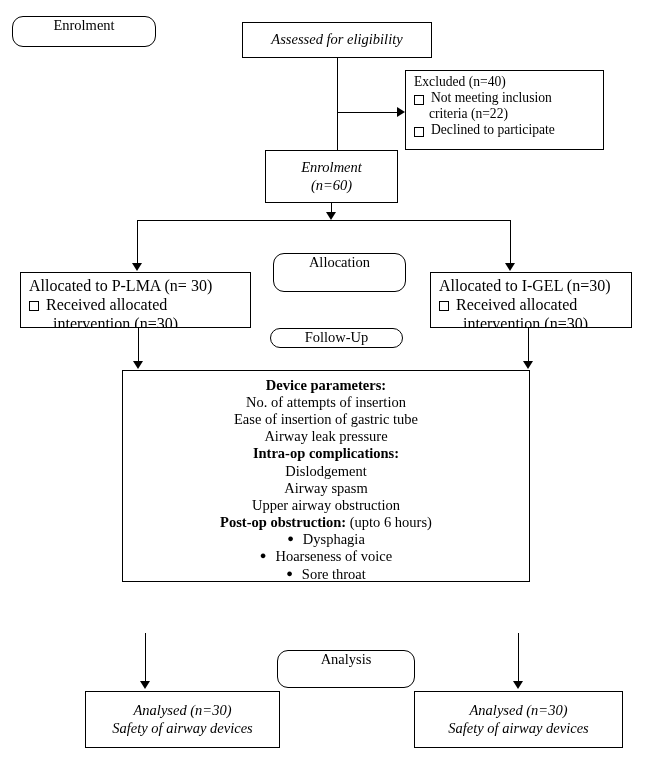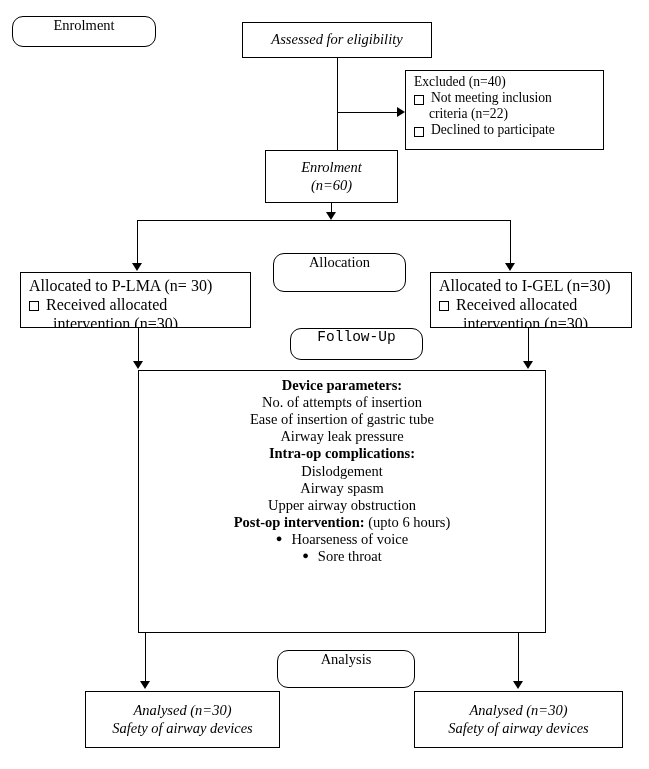--- a/index.html
+++ b/index.html
@@ -187,46 +187,49 @@
     <div class="pad" style="padding-top:4px;">
       <span class="ln t14">Allocated to I-GEL (n=30)</span>
       <div class="bullet-row">
         <span class="sq"></span>
         <span class="bullet-text t14">Received allocated</span>
       </div>
       <span class="ln t14" style="padding-left:24px;">intervention (n=30)</span>
     </div>
   </div>
 
-  <div class="rbox" style="left:290px; top:328px; width:133px; height:32px;font-family:Liberation Mono, monospace;">
+  <div class="rbox" style="left:270px; top:328px; width:133px; height:20px;">
     <span class="t15">Follow-Up</span>
   </div>
 
   <div class="vline" style="left:138px; top:328px; height:34px;"></div>
   <div class="arrow-down" style="left:133px; top:361px;"></div>
 
   <div class="vline" style="left:528px; top:328px; height:34px;"></div>
   <div class="arrow-down" style="left:523px; top:361px;"></div>
 
-  <div class="box" style="left:122px; top:370px; width:408px; height:263px;margin-left:16px;">
+  <div class="box" style="left:122px; top:370px; width:408px; height:212px;">
     <div style="padding-top:6px; text-align:center;">
       <span class="ln t15 bold">Device parameters:</span>
       <span class="ln t15">No. of attempts of insertion</span>
       <span class="ln t15">Ease of insertion of gastric tube</span>
       <span class="ln t15">Airway leak pressure</span>
 
       <span class="ln t15 bold">Intra-op complications:</span>
       <span class="ln t15">Dislodgement</span>
       <span class="ln t15">Airway spasm</span>
       <span class="ln t15">Upper airway obstruction</span>
 
       <span class="ln t15">
-        <span class="bold">Post-op intervention:</span><span>&nbsp;</span><span>(upto 6 hours)</span>
-      </span>
-
+        <span class="bold">Post-op obstruction:</span><span>&nbsp;</span><span>(upto 6 hours)</span>
+      </span>
+
+      <span class="dotrow t15">
+        <span class="dot">●</span><span>Dysphagia</span>
+      </span>
       <span class="dotrow t15">
         <span class="dot">●</span><span>Hoarseness of voice</span>
       </span>
       <span class="dotrow t15">
         <span class="dot">●</span><span>Sore throat</span>
       </span>
     </div>
   </div>
 
   <div class="vline" style="left:145px; top:633px; height:49px;"></div>

